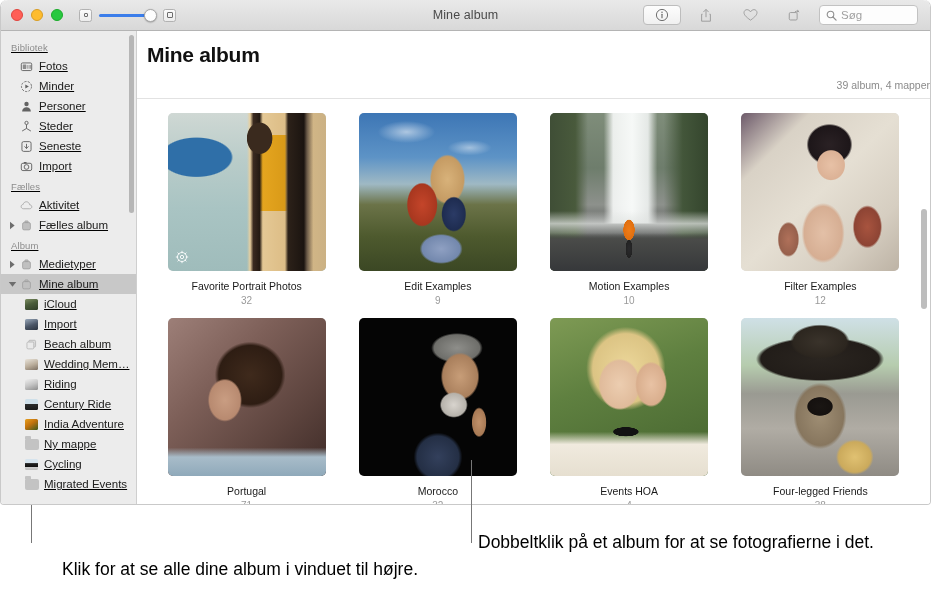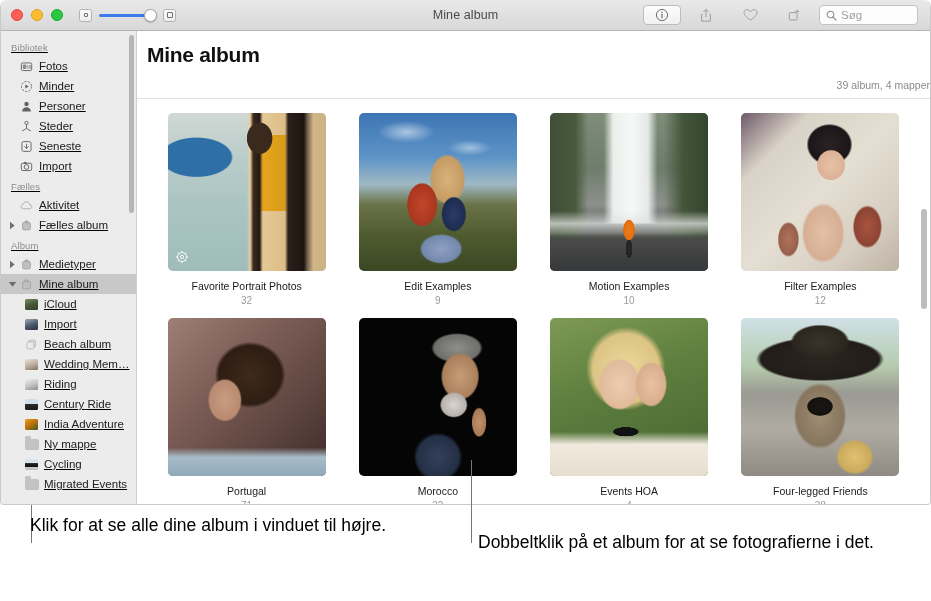--- a/index.html
+++ b/index.html
@@ -541,16 +541,16 @@
           </div>
         <div class="c-scroll"></div>
       </div>
 
     </div>
   </div>
 
   <div class="leader" style="left:31px; top:505px; height:38px;"></div>
   <div class="leader" style="left:471px; top:460px; height:83px;"></div>
 
-  <div class="cap" style="left:30px; top:514px; width:420px;">Klik for at se alle dine album i vinduet til højre.</div>
+  <div class="cap" style="left:30px; top:558px; width:420px;text-align:center;">Klik for at se alle dine album i vinduet til højre.</div>
   <div class="cap" style="left:478px; top:531px; width:430px;">Dobbeltklik på et album for at se fotografierne i det.</div>
 
 </div>
 
 </body></html>

